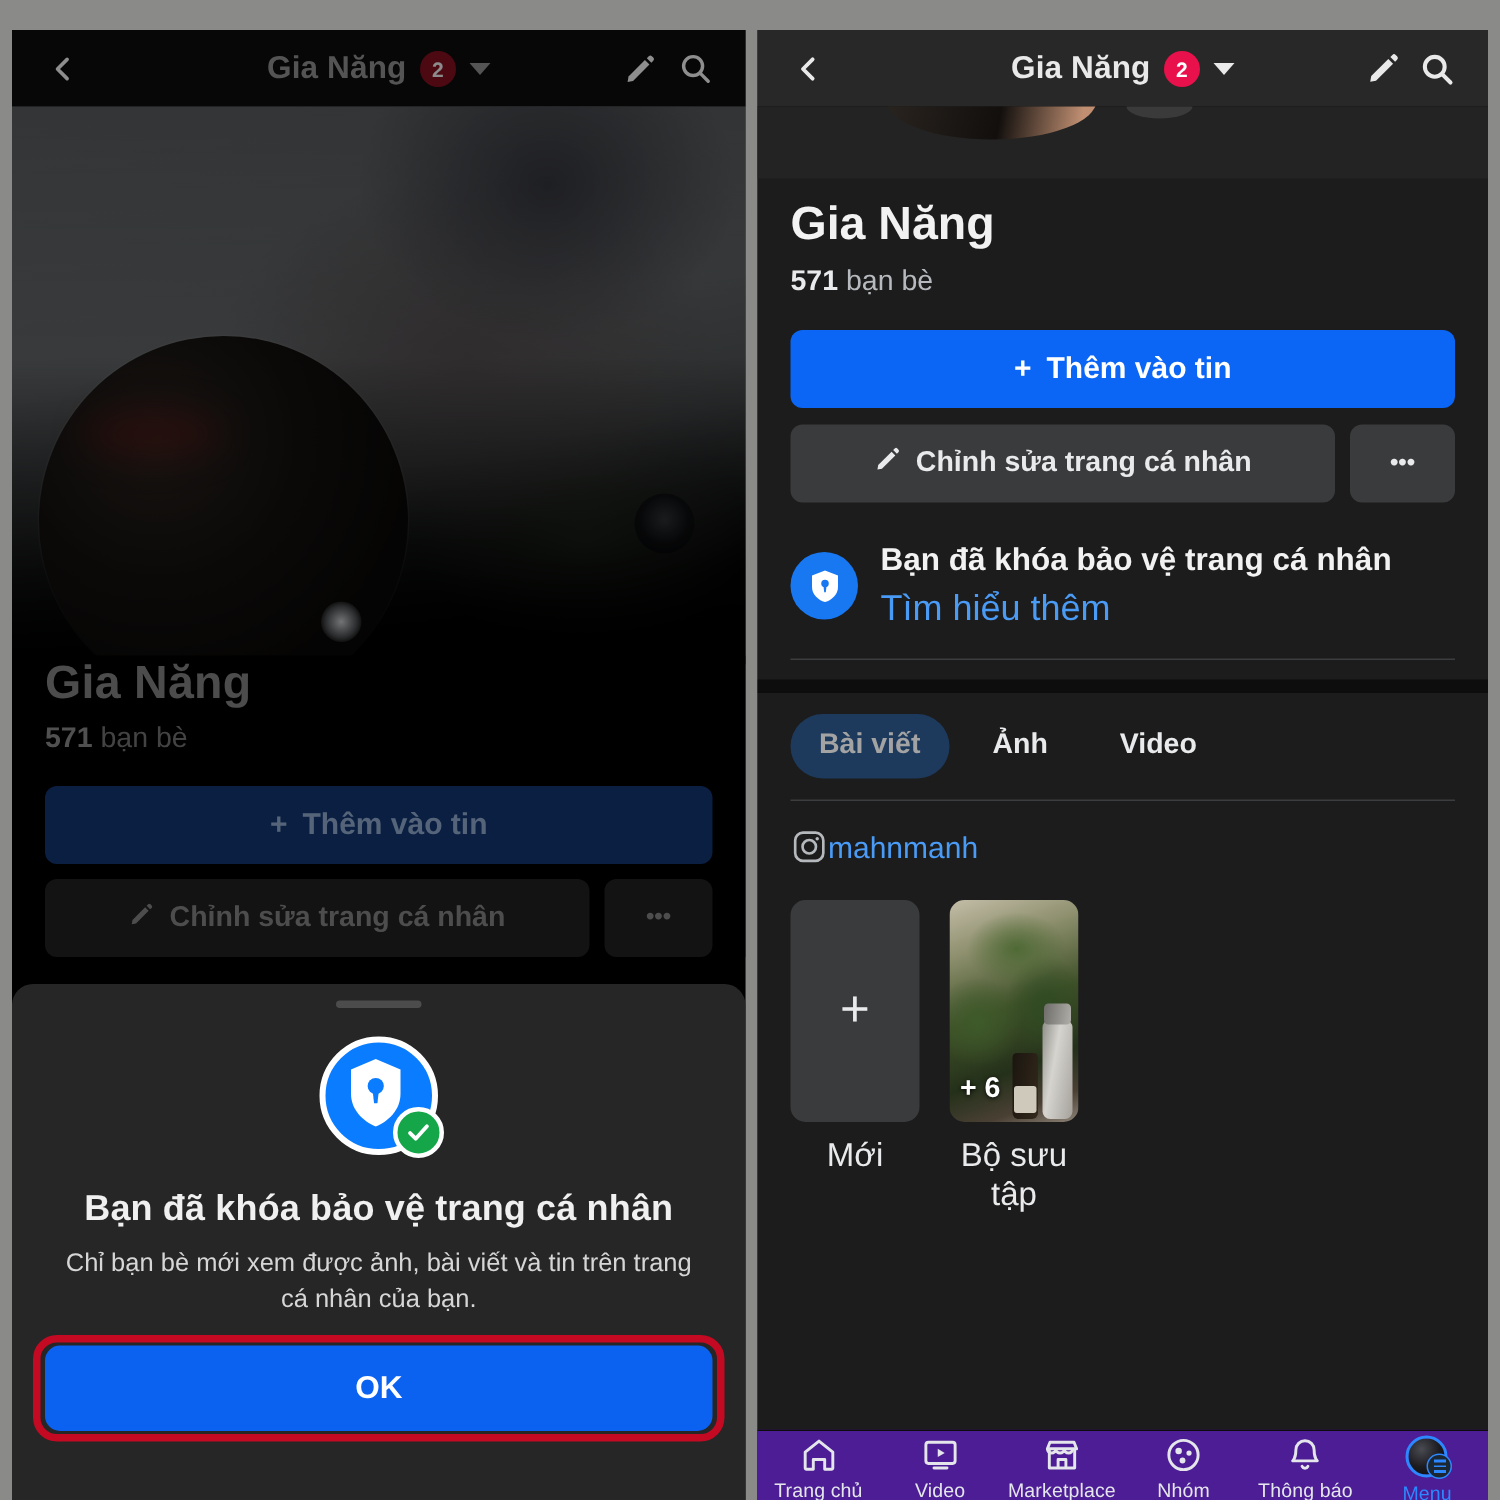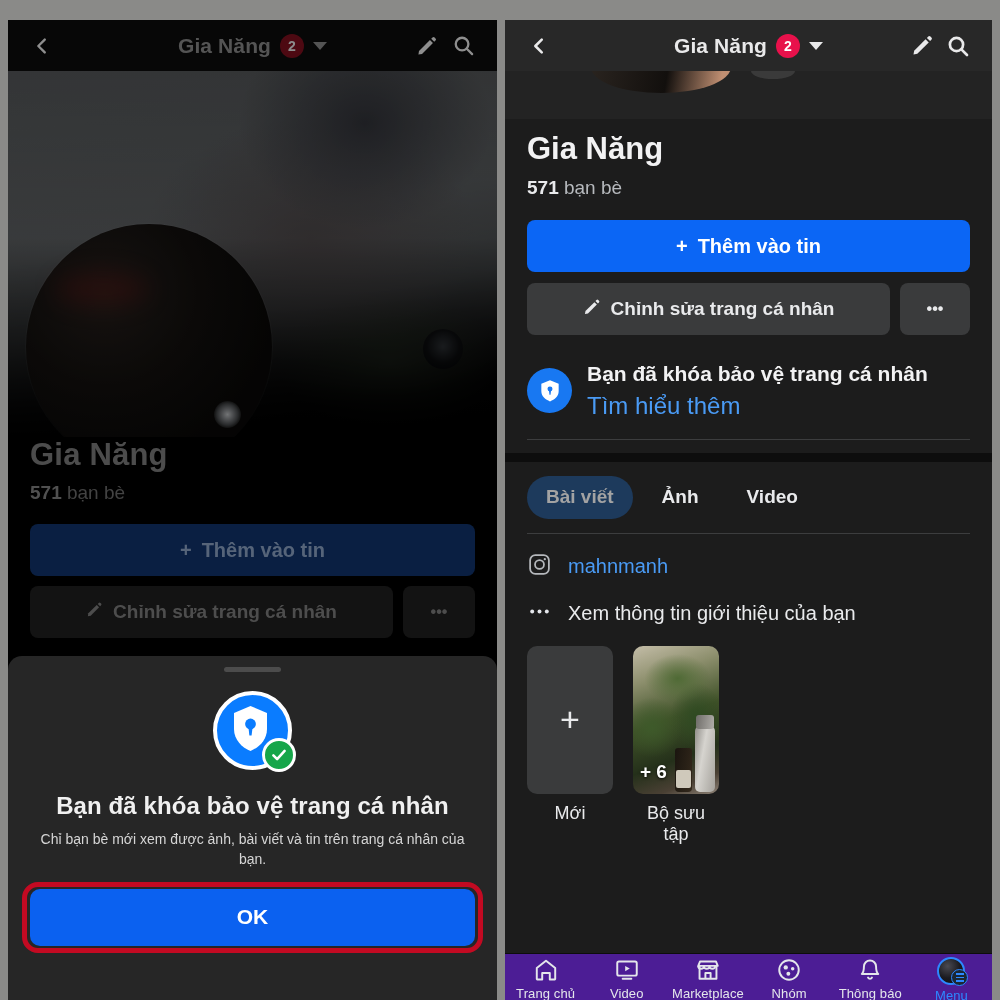--- a/index.html
+++ b/index.html
@@ -140,21 +140,21 @@
   #lock-check {
     position:absolute; right:-4px; bottom:-2px; width:34px; height:34px;
     border-radius:50%; background:#16a64a; border:3px solid #fff;
     display:flex; align-items:center; justify-content:center;
   }
   #sheet-title {
     text-align:center; color:#f0f0f0; font-size:24px; font-weight:700;
     margin-top:22px; letter-spacing:.1px;
   }
   #sheet-desc {
-    text-align:center; color:#d6d6d6; font-size:14px; line-height:1.42;
+    text-align:center; color:#d6d6d6; font-size:17px; line-height:1.42;
     margin-top:10px; padding:0 6px;
   }
   #ok-wrap { position:relative; margin-top:19px; }
   #btn-ok {
     height:57px; border-radius:10px; background:#0b61f0; color:#fff;
     font-size:21px; font-weight:700;
   }
   #ok-annotation {
     position:absolute; left:-8px; right:-8px; top:-7px; bottom:-7px;
     border:5px solid #c30a22; border-radius:16px; pointer-events:none;
@@ -201,21 +201,21 @@
 
   
   #tabs { display:flex; align-items:center; gap:10px; padding:14px 22px 0; }
   .tab { height:43px; padding:0 19px; border-radius:22px;
     display:flex; align-items:center; font-size:19px; font-weight:700; color:#e9eaec; }
   .tab.active { background:#1d3a5c; color:#a3a3a3; }
   #tabs-divider { height:1px; background:#3c3d3e; margin:14px 22px 0; }
 
   
   #details-title { font-size:21px; font-weight:700; color:#f2f2f3; padding:20px 22px 0; }
-  .detail-row { display:flex; align-items:center; gap:16px; padding:18px 22px 0; }
+  .detail-row { display:flex; align-items:center; padding:18px 22px 0; }
   .detail-row .label { font-size:20px; color:#e9eaec; }
   .detail-row .label.link { color:#4a9bf5; }
 
   
   #cards { display:flex; gap:20px; padding:18px 22px 0; }
   .card { width:86px; }
   .card-box { width:86px; height:148px; border-radius:10px; position:relative; overflow:hidden; }
   #card-new .card-box {
     background:#3a3b3c; display:flex; align-items:center; justify-content:center;
     color:#e9eaec; font-size:34px; font-weight:300;
@@ -242,21 +242,21 @@
     background:linear-gradient(100deg,#1a150f,#34291c);
   }
   #coll-bottle::after {
     content:""; position:absolute; left:1px; bottom:4px; right:1px; height:18px;
     background:#cfc9bb; border-radius:2px;
   }
   #coll-count {
     position:absolute; left:7px; bottom:11px; color:#fff; font-size:19px; font-weight:700;
     text-shadow:0 1px 3px rgba(0,0,0,.85);
   }
-  .card-label { text-align:center; font-size:18px; color:#e9eaec; margin-top:9px; }
+  .card-label { text-align:center; font-size:22px; color:#e9eaec; margin-top:9px; }
 
   #blue-progress { position:absolute; right:0; bottom:0; width:83px; height:4px; background:#1877f2; }
 
   
   #bottomnav {
     position:absolute; left:0; right:0; bottom:0; height:51px;
     background:#4c1d95; display:flex; align-items:flex-start; padding-top:3px;
     border-top:1px solid #0d0d0d;
   }
   .nav-item { flex:1; display:flex; flex-direction:column; align-items:center; gap:3px; }
@@ -460,30 +460,20 @@
         <span>
           <svg width="25" height="25" viewBox="0 0 24 24" fill="none" stroke="#b5b8bc" stroke-width="1.7">
             <rect x="3" y="3" width="18" height="18" rx="5"></rect>
             <circle cx="12" cy="12" r="4.3"></circle>
             <circle cx="17.1" cy="6.9" r="1.1" fill="#b5b8bc" stroke="none"></circle>
           </svg>
         </span>
         <span class="label link">mahnmanh</span>
       </div>
 
-      <div class="detail-row">
-        <span>
-          <svg width="25" height="25" viewBox="0 0 24 24" fill="#e4e6eb">
-            <circle cx="5" cy="12" r="1.9"></circle>
-              <circle cx="12" cy="12" r="1.9"></circle>
-              <circle cx="19" cy="12" r="1.9"></circle>
-          </svg>
-        </span>
-        <span class="label">Xem thông tin giới thiệu của bạn</span>
-      </div>
 
       <div id="cards">
         <div class="card" id="card-new">
           <div class="card-box">
             <span>+</span>
           </div>
           <div class="card-label">Mới</div>
         </div>
         <div class="card" id="card-coll">
           <div class="card-box">

